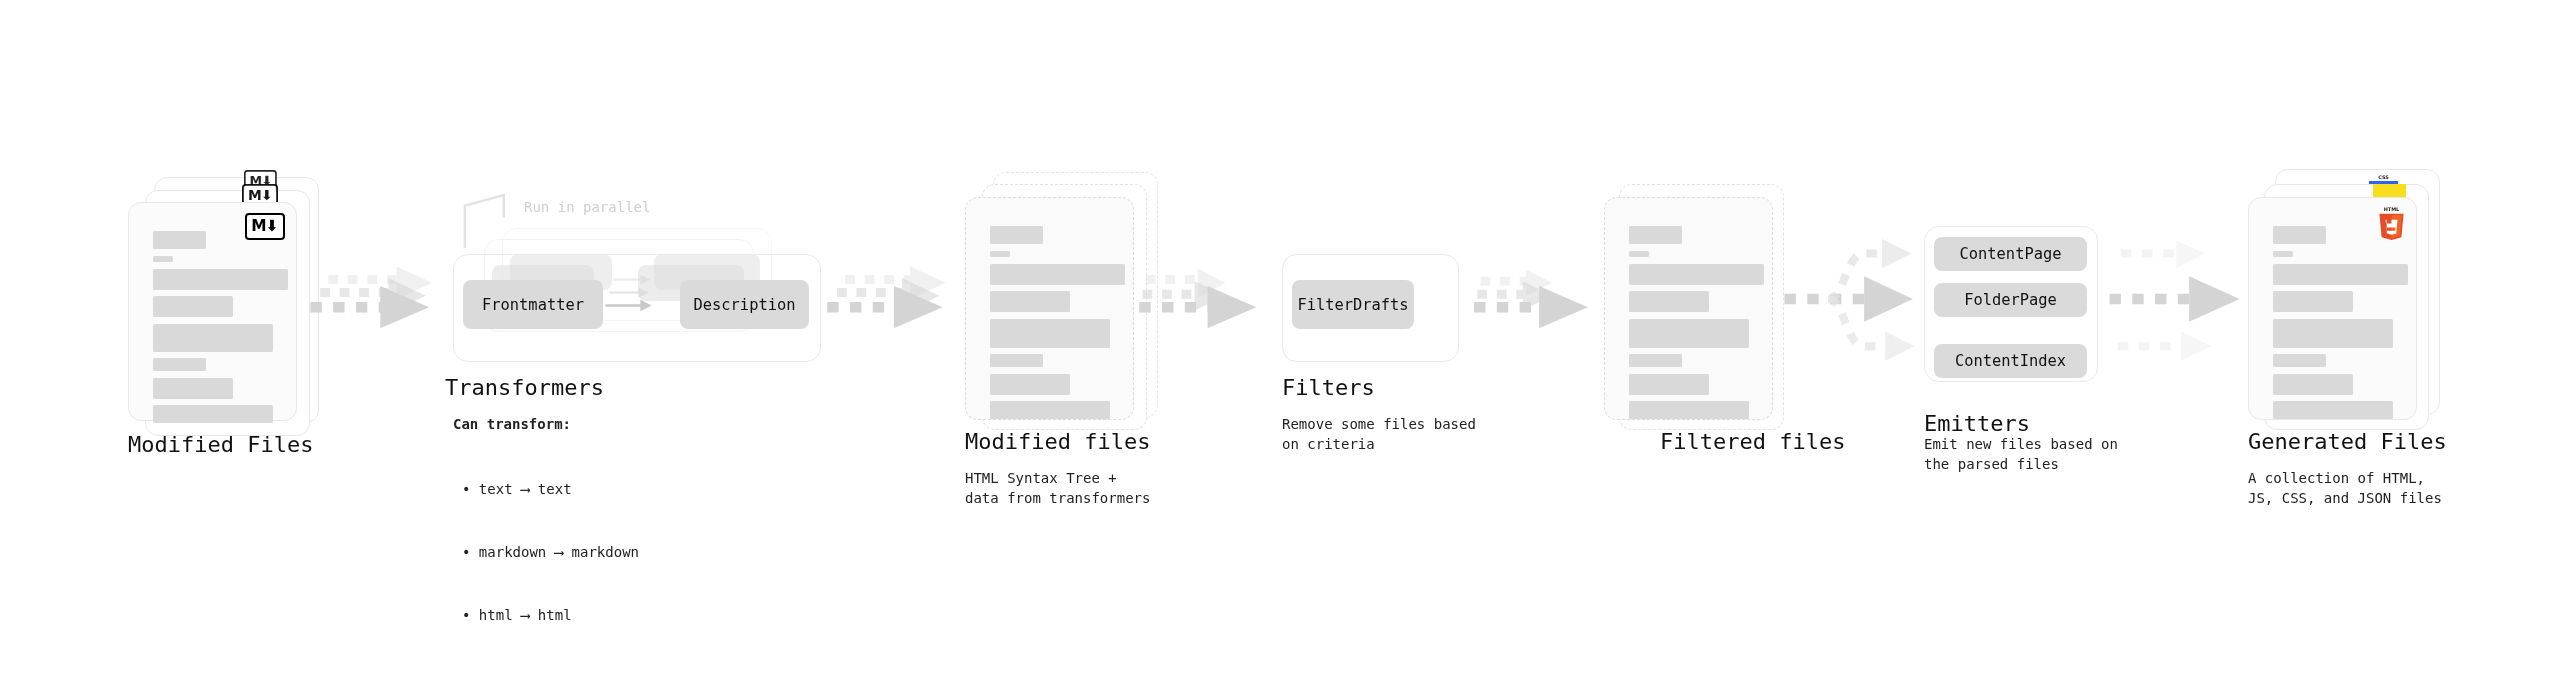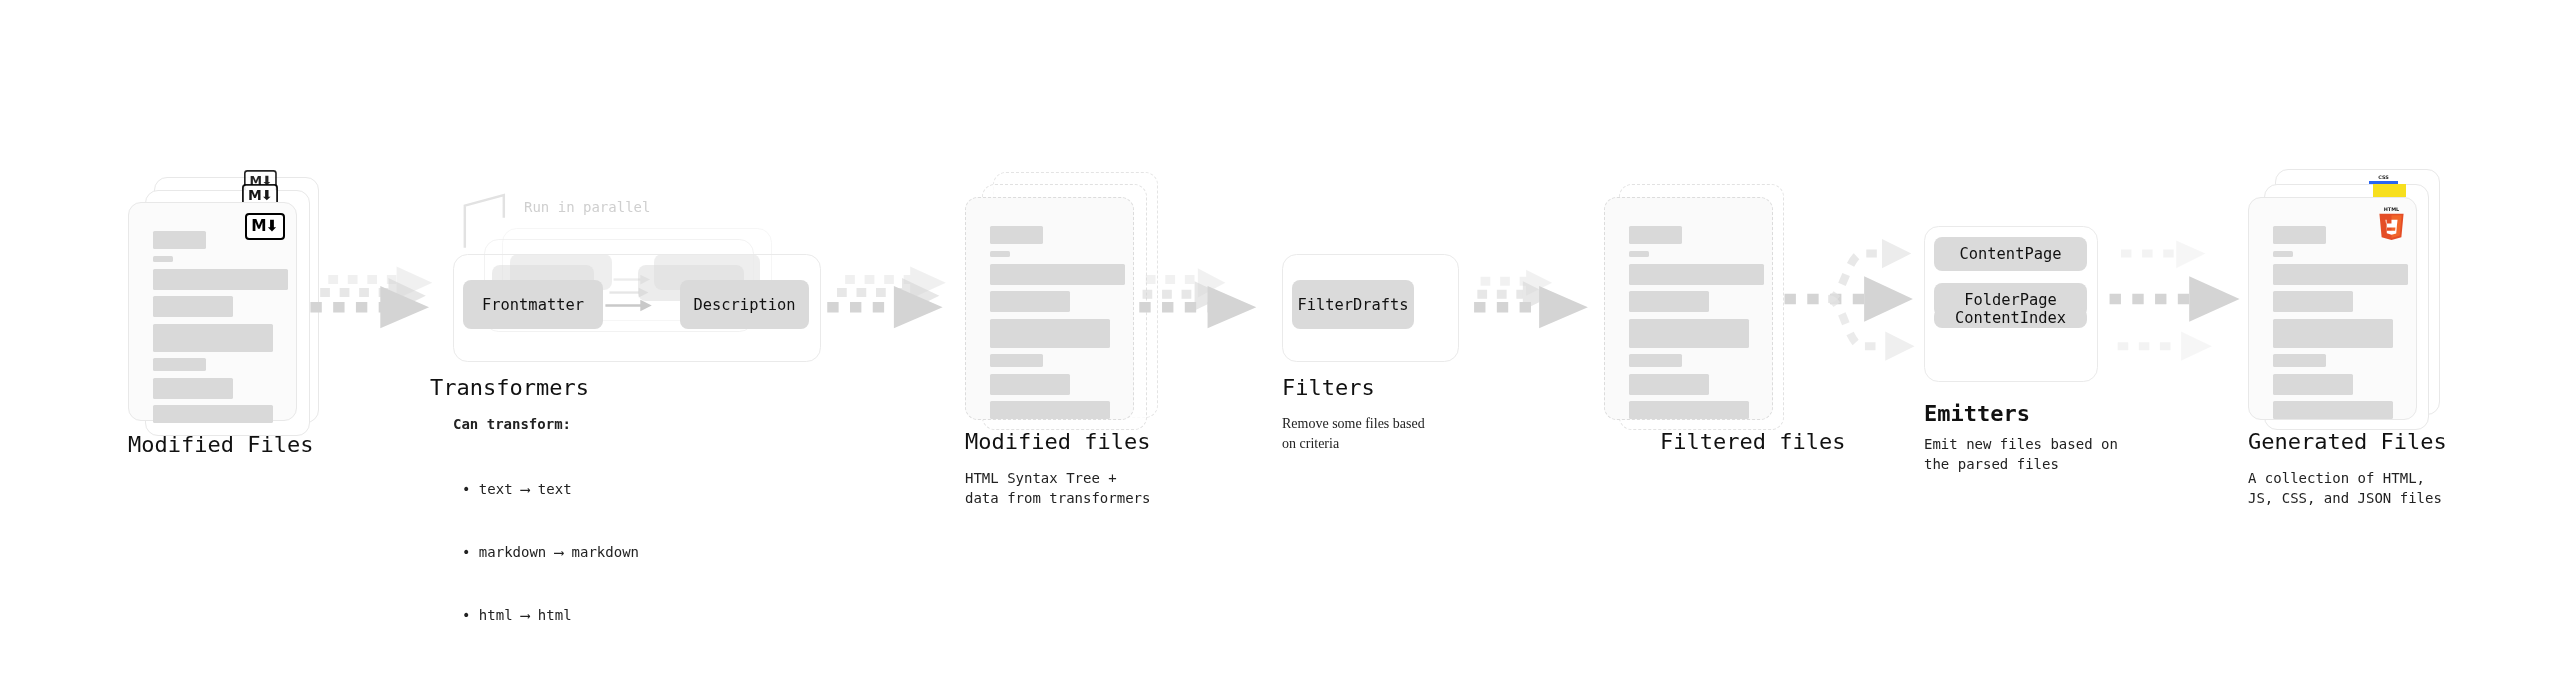--- a/index.html
+++ b/index.html
@@ -125,21 +125,21 @@
       <g opacity="0.5">
         <line x1="750" y1="360" x2="788" y2="360" stroke="#cfcfcf" stroke-width="3"></line>
         <polygon points="786,354 798,360 786,366" fill="#cfcfcf"></polygon>
       </g>
       <g opacity="1">
         <line x1="745" y1="376" x2="790" y2="376" stroke="#c9c9c9" stroke-width="3"></line>
         <polygon points="788,369 802,376 788,383" fill="#c9c9c9"></polygon>
       </g>
     </svg>
 
-    <div class="cap" style="left:430px;top:375px;">Transformers</div>
+    <div class="cap" style="left:445px;top:375px;">Transformers</div>
     <div class="sub" style="left:453px;top:414px;font-weight:bold;">Can transform:</div>
     <div class="bullets" style="left:462px;top:437px;">
       <div>• text ⟶ text</div>
       <div>• markdown ⟶ markdown</div>
       <div>• html ⟶ html</div>
     </div>
   </div>
 
   <svg class="svgl" width="2576" height="681" viewBox="0 0 3170 838">
     <g opacity="0.33">
@@ -190,21 +190,21 @@
       <polygon points="1486,352 1546,378 1486,404" fill="#d4d4d4"></polygon>
     </g>
   </svg>
 
   <div>
     <div class="group" style="left:1282px;top:254px;width:175px;height:106px;"></div>
     <div class="chip" style="left:1292px;top:280px;width:122px;height:49px;">
       <span>FilterDrafts</span>
     </div>
     <div class="cap" style="left:1282px;top:375px;">Filters</div>
-    <div class="sub" style="left:1282px;top:414px;font-family:Liberation Serif, serif;">Remove some files based
+    <div class="sub" style="left:1282px;top:414px;">Remove some files based
 on criteria</div>
   </div>
 
   <svg class="svgl" width="2576" height="681" viewBox="0 0 3170 838">
     <g opacity="0.30">
       <line x1="1822" y1="346" x2="1880" y2="346" stroke="#d4d4d4" stroke-width="11" stroke-dasharray="12 12"></line>
       <polygon points="1878,332 1910,348 1878,364" fill="#d4d4d4"></polygon>
     </g>
     <g opacity="0.55">
       <line x1="1818" y1="362" x2="1878" y2="362" stroke="#d4d4d4" stroke-width="11" stroke-dasharray="12 12"></line>
@@ -247,24 +247,24 @@
   </svg>
 
   <div>
     <div class="group" style="left:1924px;top:226px;width:172px;height:154px;"></div>
     <div class="chip" style="left:1934px;top:237px;width:153px;height:34px;">
       <span>ContentPage</span>
     </div>
     <div class="chip" style="left:1934px;top:283px;width:153px;height:34px;">
       <span>FolderPage</span>
     </div>
-    <div class="chip" style="left:1934px;top:308px;width:153px;height:20px;">
+    <div class="chip" style="left:1934px;top:344px;width:153px;height:34px;">
       <span>ContentIndex</span>
     </div>
-    <div class="cap" style="left:1924px;top:401px;font-weight:bold;">Emitters</div>
+    <div class="cap" style="left:1924px;top:411px;">Emitters</div>
     <div class="sub" style="left:1924px;top:434px;">Emit new files based on
 the parsed files</div>
   </div>
 
   <svg class="svgl" width="2576" height="681" viewBox="0 0 3170 838">
     <g opacity="0.45">
       <line x1="2610" y1="312" x2="2680" y2="312" stroke="#e6e6e6" stroke-width="10" stroke-dasharray="13 13"></line>
       <polygon points="2678,296 2714,312 2678,330" fill="#ededed"></polygon>
     </g>
     <g opacity="1">

